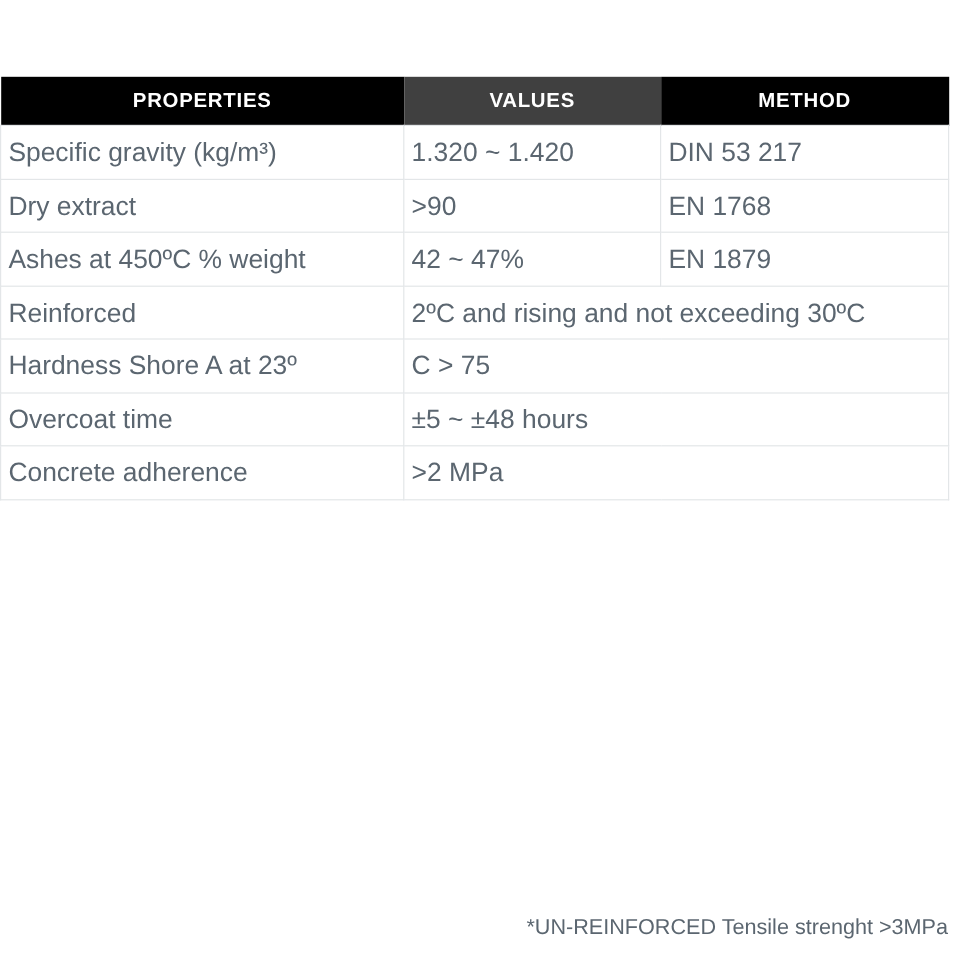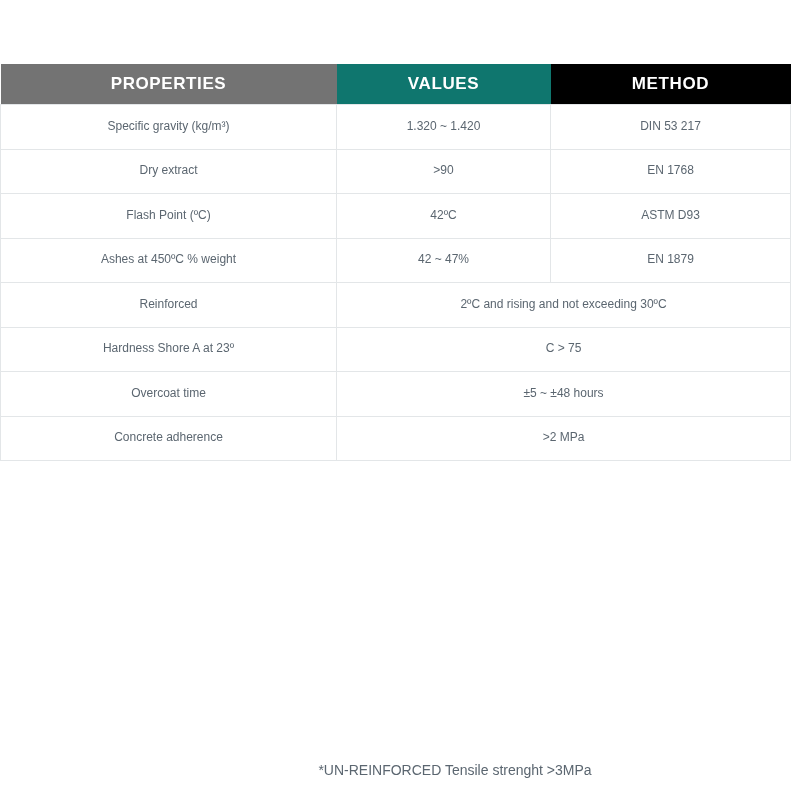--- a/index.html
+++ b/index.html
@@ -36,50 +36,49 @@
     height: 40px;
     color: #ffffff;
     font-size: 17px;
     font-weight: bold;
     letter-spacing: 0.6px;
     text-align: center;
     vertical-align: middle;
     border: none;
     padding: 0;
   }
-  th.h-properties { background: #737373; }
-  th.h-values { background: #0f766e; margin-top: 12px; }
+  th.h-properties { background: #000000; }
+  th.h-values { background: #404040; margin-top: 12px; }
   th.h-method { background: #000000; }
 
   table.spec tbody td {
     height: 43.5px;
     border: 1px solid #e3e6e8;
-    font-size: 12px;
+    font-size: 22px;
     color: #5b6670;
-    text-align: center;
     vertical-align: middle;
     padding: 0 6px;
     font-weight: normal;
     line-height: 1.15;
     white-space: nowrap;
     overflow: hidden;
   }
   table.spec tbody td.prop {
     color: #5b6670;
   }
   table.spec tbody tr td:first-child {
     border-left: 1px solid #e3e6e8;
   }
   .footnote {
     position: absolute;
     left: 0;
     top: 698px;
     width: 790px;
-    text-align: center;
-    font-size: 14px;
+    text-align: right;
+    font-size: 18px;
     color: #5b6670;
   }
   .footnote .fn-inner {
     display: inline-block;
     margin-left: 120px;
   }
 </style>
 </head>
 <body>
 
@@ -104,25 +103,20 @@
           <td class="prop">Specific gravity (kg/m³)</td>
           <td>1.320 ~ 1.420</td>
           <td>DIN 53 217</td>
         </tr>
         <tr>
           <td class="prop">Dry extract</td>
           <td>&gt;90</td>
           <td>EN 1768</td>
         </tr>
         <tr>
-          <td class="prop">Flash Point (ºC)</td>
-          <td>42ºC</td>
-          <td>ASTM D93</td>
-        </tr>
-        <tr>
           <td class="prop">Ashes at 450ºC % weight</td>
           <td>42 ~ 47%</td>
           <td>EN 1879</td>
         </tr>
         <tr>
           <td class="prop">Reinforced</td>
           <td colspan="2">2ºC and rising and not exceeding 30ºC</td>
         </tr>
         <tr>
           <td class="prop">Hardness Shore A at 23º</td>

